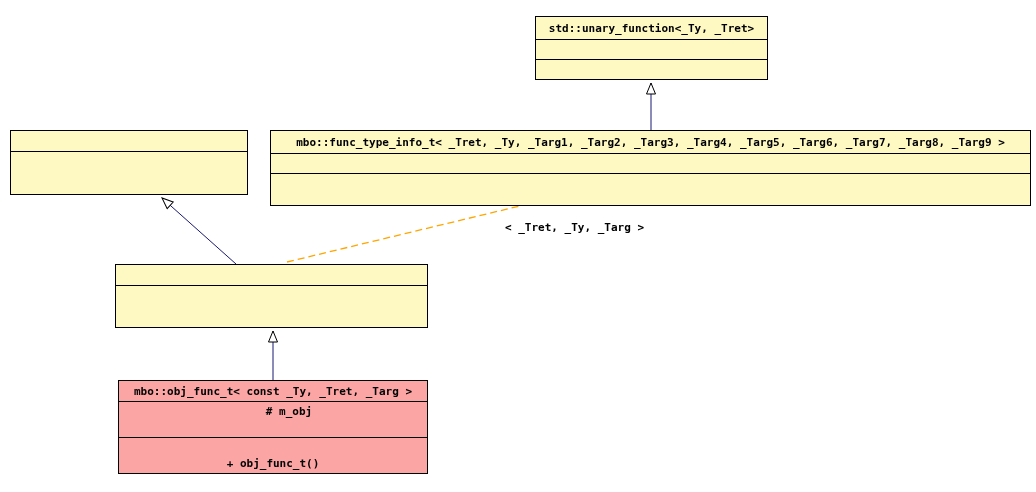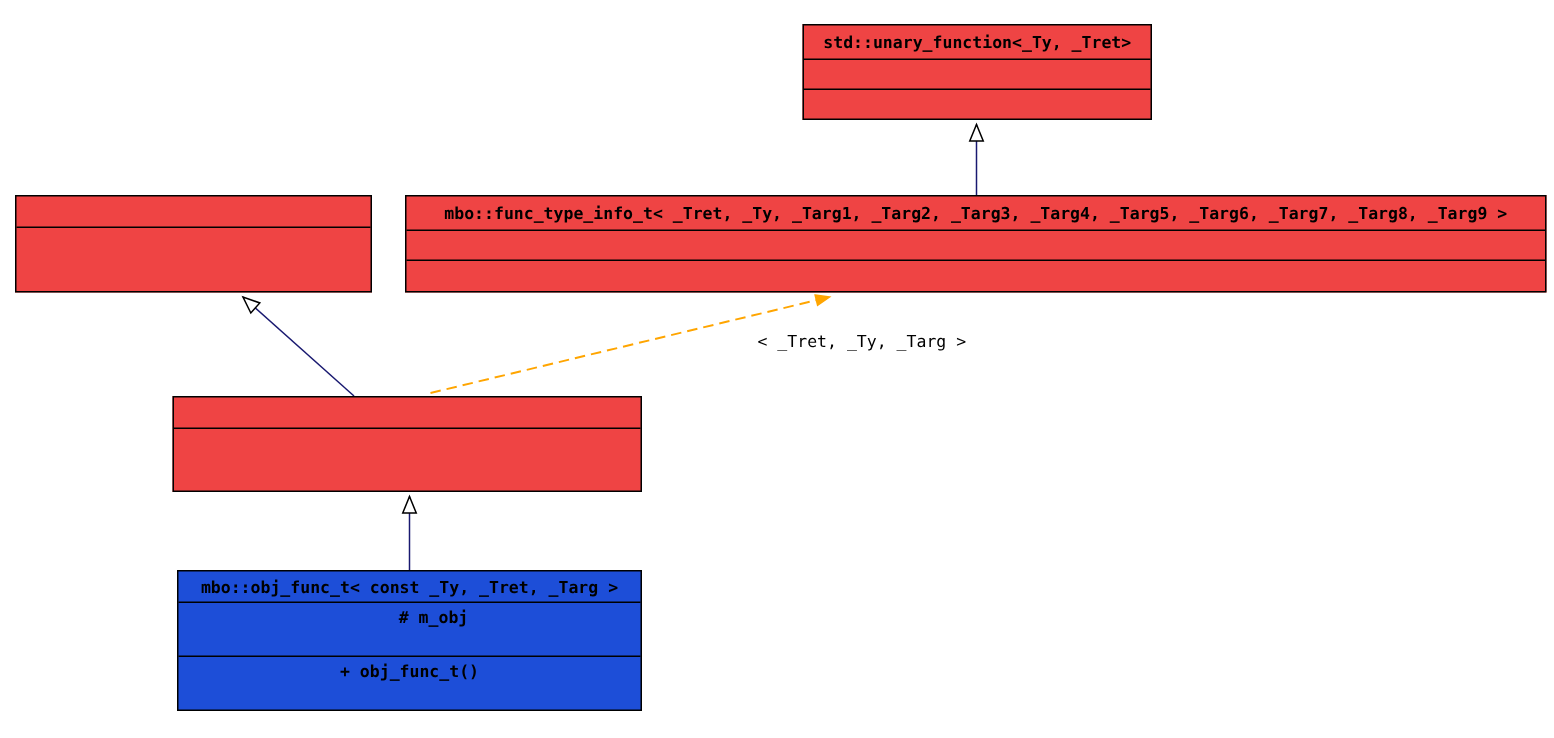--- a/index.html
+++ b/index.html
@@ -11,29 +11,29 @@
     font-family: "DejaVu Sans Mono", "Liberation Mono", monospace;
   }
   .stage {
     position: relative;
     width: 1036px;
     height: 492px;
     overflow: hidden;
   }
   .class-node {
     position: absolute;
-    background: #ef4444;
+    background: #fef9c3;
     border: 1px solid #000000;
     box-sizing: border-box;
     font-size: 11px;
     font-weight: bold;
     color: #000000;
   }
   .class-node.highlight {
-    background: #1d4ed8;
+    background: #fca5a5;
   }
   .compartment {
     box-sizing: border-box;
     overflow: hidden;
   }
   .compartment + .compartment {
     border-top: 1px solid #000000;
   }
   .name-compartment {
     display: flex;
@@ -50,21 +50,21 @@
     position: absolute;
     left: 0;
     top: 0;
     width: 1036px;
     height: 492px;
     pointer-events: none;
   }
   .edge-label {
     position: absolute;
     font-size: 11px;
-    font-weight: normal;
+    font-weight: bold;
     color: #000000;
     white-space: nowrap;
   }
 </style>
 </head>
 <body>
 
 <div class="stage">
 
   <svg class="edge-layer" width="1036" height="492" viewBox="0 0 1036 492">
@@ -88,34 +88,34 @@
     <div class="compartment name-compartment" style="height:22px;">std::unary_function&lt;_Ty, _Tret&gt;</div>
     <div class="compartment" style="height:20px;"></div>
     <div class="compartment" style="height:20px;"></div>
   </div>
 
   <div class="class-node" style="left:10px; top:130px; width:238px; height:65px;">
     <div class="compartment" style="height:20px;"></div>
     <div class="compartment" style="height:21px;"></div>
   </div>
 
-  <div class="class-node" style="left:270px; top:130px; width:761px; height:65px;">
+  <div class="class-node" style="left:270px; top:130px; width:761px; height:76px;">
     <div class="compartment name-compartment" style="height:22px;">mbo::func_type_info_t&lt; _Tret, _Ty, _Targ1, _Targ2, _Targ3, _Targ4, _Targ5, _Targ6, _Targ7, _Targ8, _Targ9 &gt;</div>
     <div class="compartment" style="height:20px;"></div>
     <div class="compartment" style="height:21px;"></div>
   </div>
 
   <div class="class-node" style="left:115px; top:264px; width:313px; height:64px;">
     <div class="compartment" style="height:20px;"></div>
     <div class="compartment" style="height:20px;"></div>
   </div>
 
   <div class="class-node highlight" style="left:118px; top:380px; width:310px; height:94px;">
     <div class="compartment name-compartment" style="height:20px;">mbo::obj_func_t&lt; const _Ty, _Tret, _Targ &gt;</div>
     <div class="compartment" style="height:36px; padding-top:2px;padding-left:32px;">
       <div class="member-line"># m_obj</div>
     </div>
-    <div class="compartment" style="height:36px; padding-top:2px;">
+    <div class="compartment" style="height:36px; padding-top:18px;">
       <div class="member-line">+ obj_func_t()</div>
     </div>
   </div>
 
 </div>
 
 </body></html>

